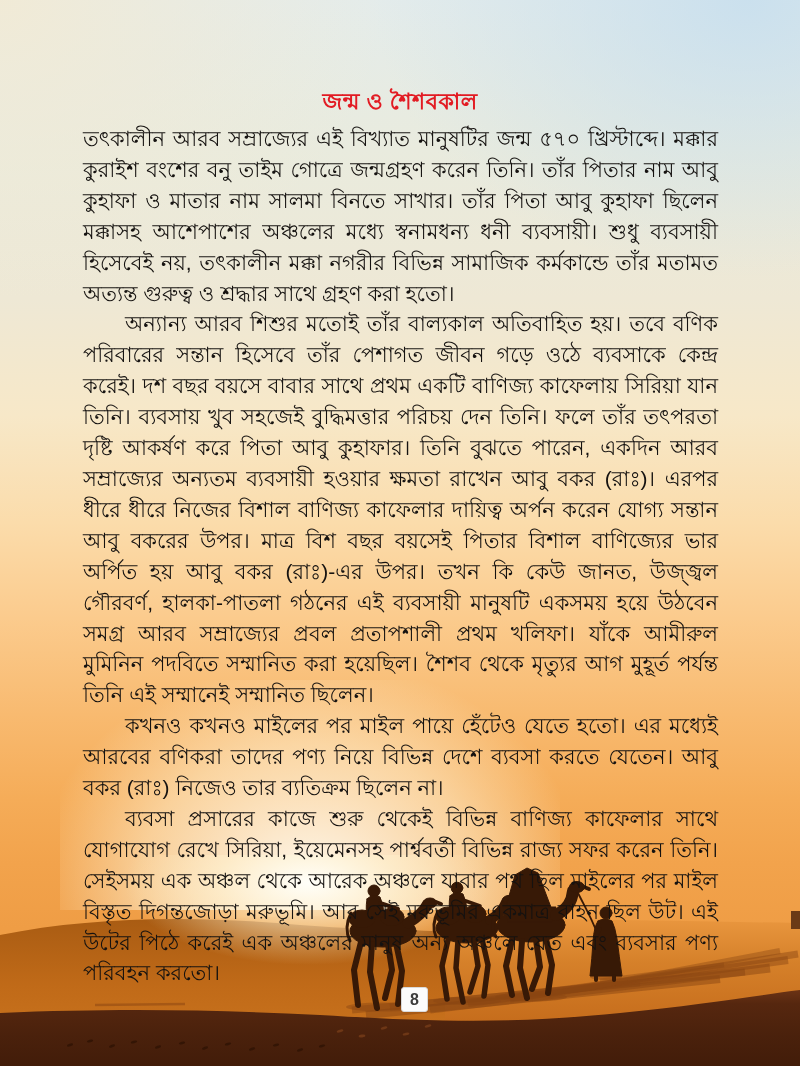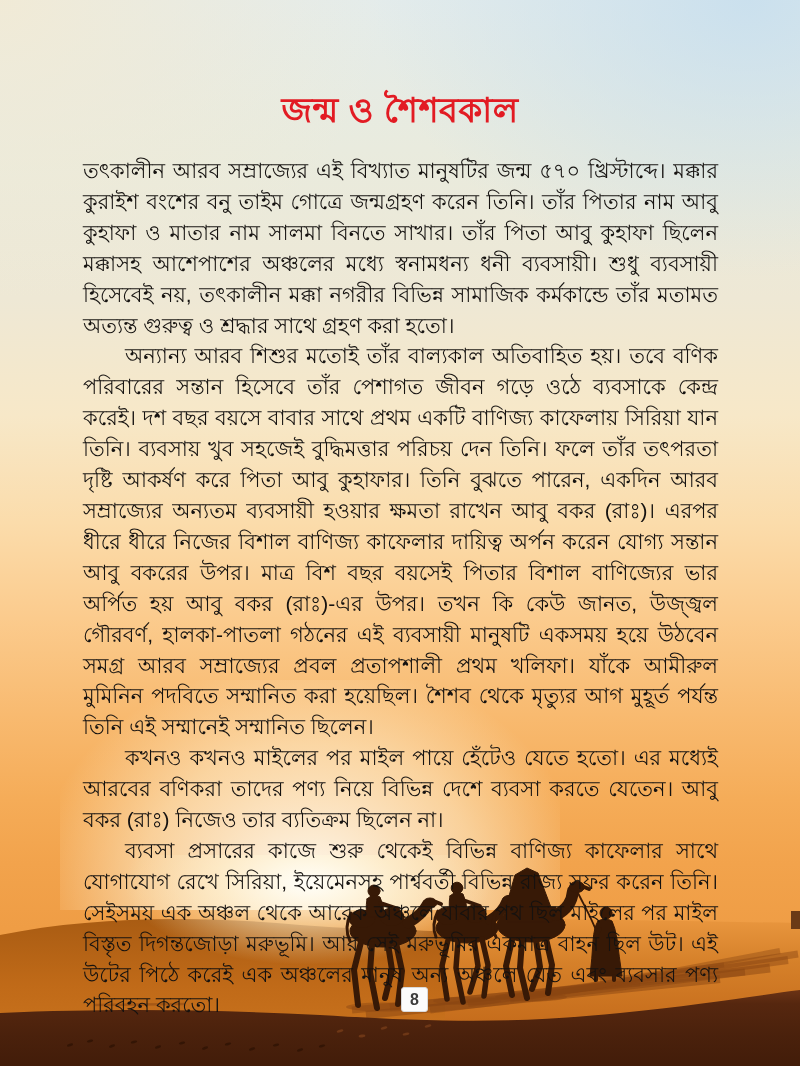--- a/index.html
+++ b/index.html
@@ -13,26 +13,26 @@
       #f2a34c 81%, #ef9d45 87%, #ee9a42 100%);
   }
   .tint-right{position:absolute;top:0;right:0;width:430px;height:280px;pointer-events:none;
     background:radial-gradient(ellipse at 88% 0%, rgba(198,222,238,.85), rgba(198,222,238,0) 70%);}
   .tint-left{position:absolute;top:0;left:0;width:380px;height:300px;pointer-events:none;
     background:radial-gradient(ellipse at 0% 0%, rgba(242,234,212,.9), rgba(242,234,212,0) 72%);}
   .glow-upper{position:absolute;left:60px;top:680px;width:500px;height:230px;pointer-events:none;
     background:radial-gradient(ellipse at 50% 88%, rgba(255,255,250,.92), rgba(255,248,224,.5) 48%, rgba(255,248,224,0) 78%);}
   .page-title{
     position:absolute;left:0;right:0;top:84px;text-align:center;
-    font-size:34px;font-weight:bold;color:#e21b23;letter-spacing:.5px;
+    font-size:22px;font-weight:bold;color:#e21b23;letter-spacing:.5px;
   }
   .page-text{
     position:absolute;left:83px;right:82px;top:124px;
     font-size:21px;line-height:30.9px;color:#151210;
-    text-align:justify;font-weight:500;margin-top:32px;
+    text-align:justify;font-weight:500;
   }
   .page-text p{margin:0;text-indent:42px;}
   .page-text p.first{text-indent:0;}
   .scene{position:absolute;left:0;top:855px;width:800px;height:211px;}
   .page-number{
     position:absolute;left:401px;top:987px;width:27px;height:25px;
     background:#fcfcfc;border:1px solid #d9d9d9;border-radius:3px;
     display:flex;align-items:center;justify-content:center;
     font-size:16px;font-weight:bold;color:#3c3c3c;box-sizing:border-box;
   }

